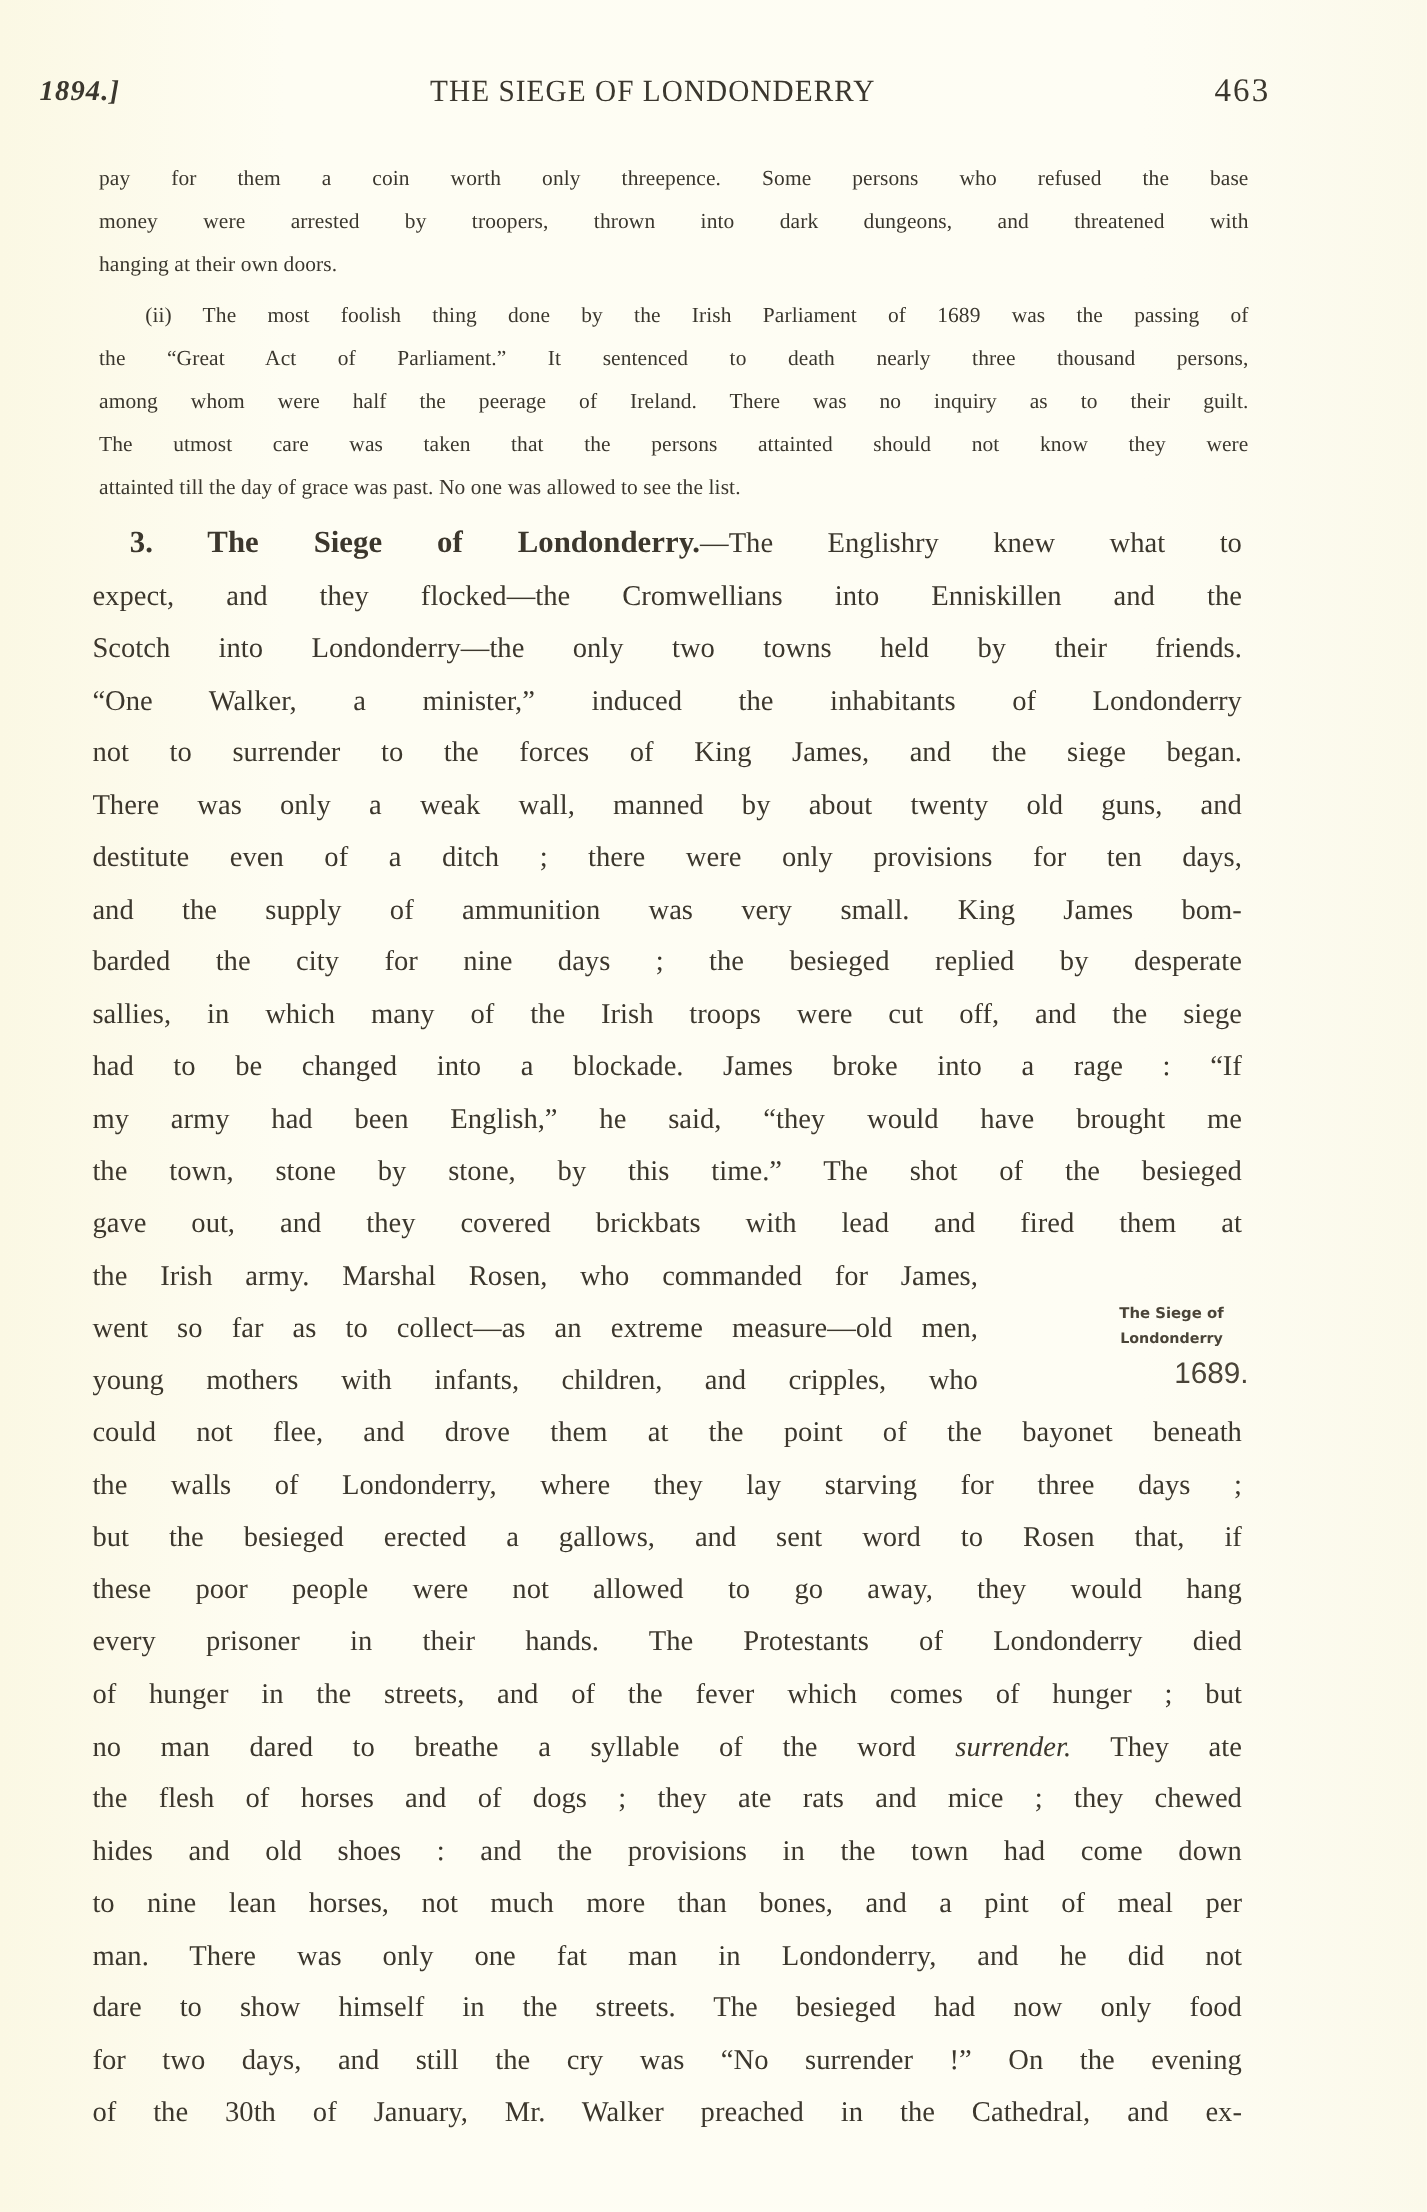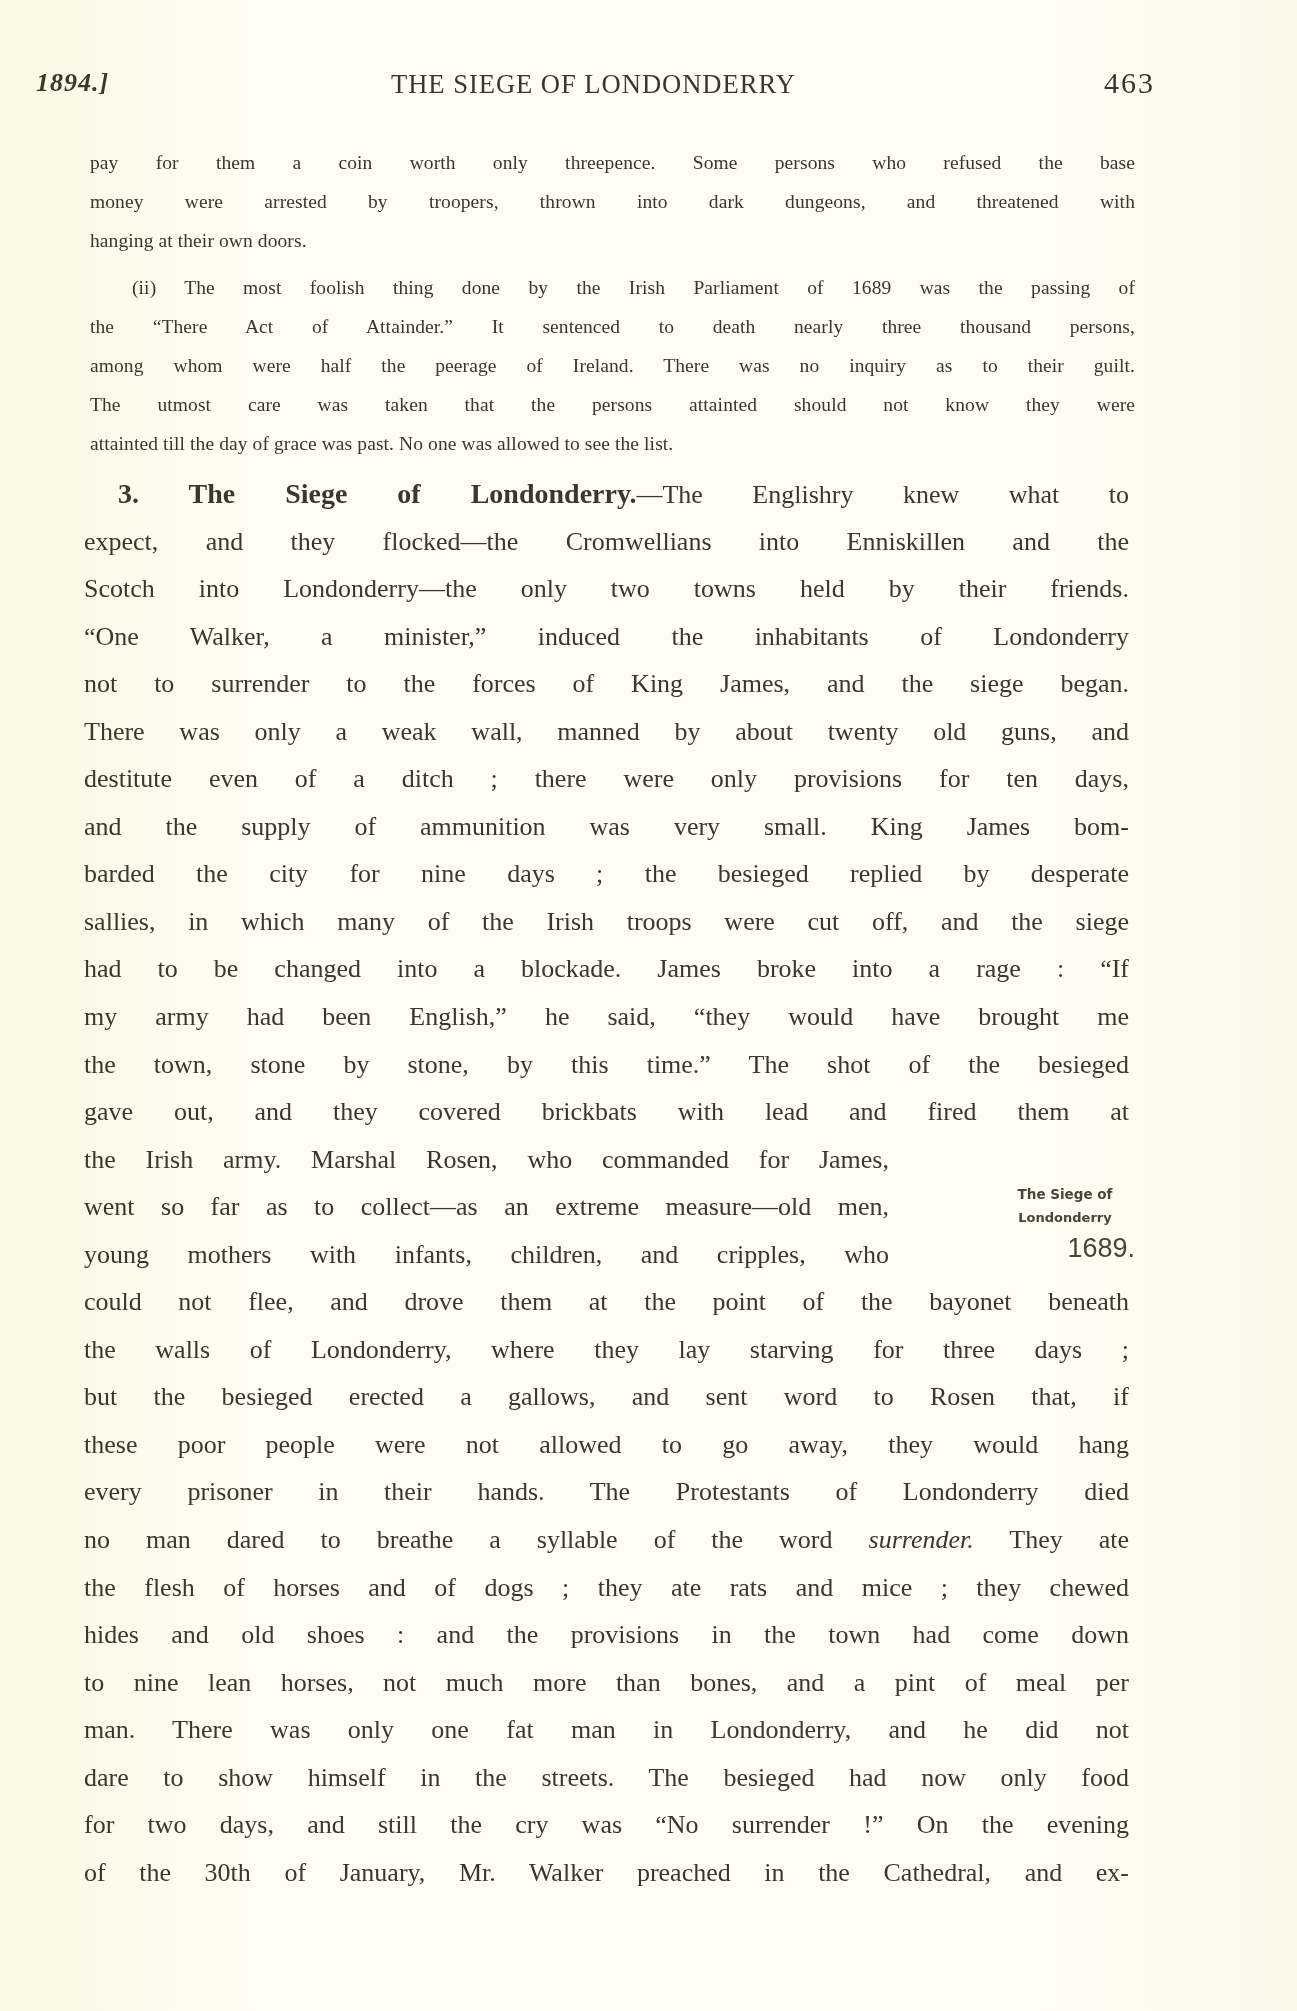--- a/index.html
+++ b/index.html
@@ -141,21 +141,21 @@
   </div>
 
   <div class="footnote fn1">
     <div class="line">pay for them a coin worth only threepence.  Some persons who refused the base</div>
     <div class="line">money were arrested by troopers, thrown into dark dungeons, and threatened with</div>
     <div class="line last">hanging at their own doors.</div>
   </div>
 
   <div class="footnote fn2">
     <div class="line first">(ii) The most foolish thing done by the Irish Parliament of 1689 was the passing of</div>
-    <div class="line">the “There Act of Attainder.”  It sentenced to death nearly three thousand persons,</div>
+    <div class="line">the “Great Act of Parliament.”  It sentenced to death nearly three thousand persons,</div>
     <div class="line">among whom were half the peerage of Ireland.  There was no inquiry as to their guilt.</div>
     <div class="line">The utmost care was taken that the persons attainted should not know they were</div>
     <div class="line last">attainted till the day of grace was past.  No one was allowed to see the list.</div>
   </div>
 
   <div class="main">
     <div class="line first"><span class="heading">3. The Siege of Londonderry.</span><span>—The Englishry knew what to</span></div>
     <div class="line">expect, and they flocked—the Cromwellians into Enniskillen and the</div>
     <div class="line">Scotch into Londonderry—the only two towns held by their friends.</div>
     <div class="line">“One Walker, a minister,” induced the inhabitants of Londonderry</div>
@@ -170,20 +170,21 @@
     <div class="line">the town, stone by stone, by this time.”  The shot of the besieged</div>
     <div class="line">gave out, and they covered brickbats with lead and fired them at</div>
     <div class="line short">the Irish army.  Marshal Rosen, who commanded for James,</div>
     <div class="line short">went so far as to collect—as an extreme measure—old men,</div>
     <div class="line short">young mothers with infants, children, and cripples, who</div>
     <div class="line">could not flee, and drove them at the point of the bayonet beneath</div>
     <div class="line">the walls of Londonderry, where they lay starving for three days ;</div>
     <div class="line">but the besieged erected a gallows, and sent word to Rosen that, if</div>
     <div class="line">these poor people were not allowed to go away, they would hang</div>
     <div class="line">every prisoner in their hands.  The Protestants of Londonderry died</div>
+    <div class="line">of hunger in the streets, and of the fever which comes of hunger ; but</div>
     <div class="line"><span>no man dared to breathe a syllable of the word </span><em>surrender.</em><span>  They ate</span></div>
     <div class="line">the flesh of horses and of dogs ; they ate rats and mice ; they chewed</div>
     <div class="line">hides and old shoes : and the provisions in the town had come down</div>
     <div class="line">to nine lean horses, not much more than bones, and a pint of meal per</div>
     <div class="line">man.  There was only one fat man in Londonderry, and he did not</div>
     <div class="line">dare to show himself in the streets.  The besieged had now only food</div>
     <div class="line">for two days, and still the cry was “No surrender !”  On the evening</div>
     <div class="line">of the 30th of January, Mr. Walker preached in the Cathedral, and ex-</div>
   </div>
 

